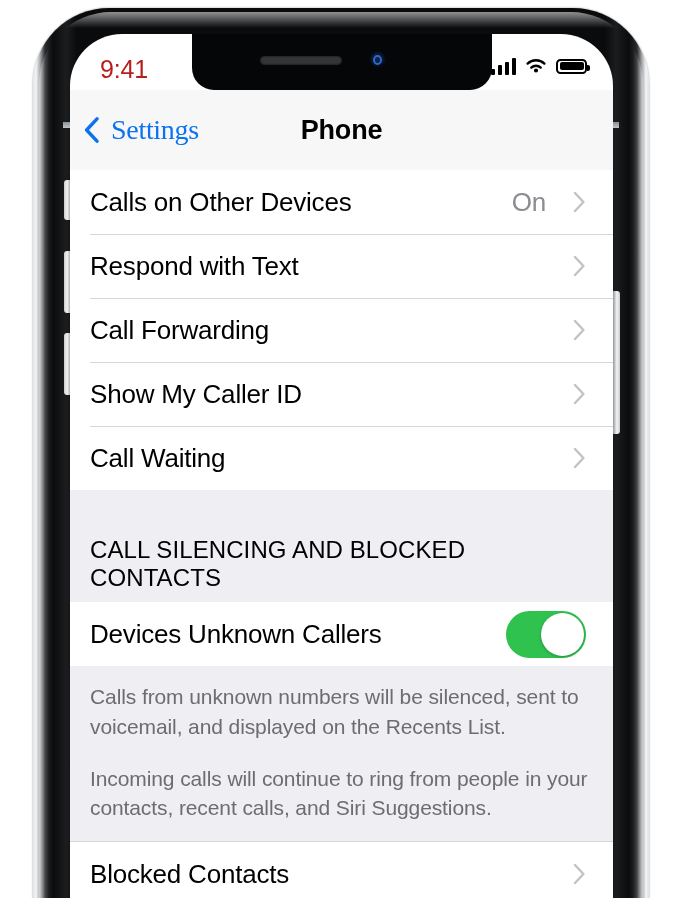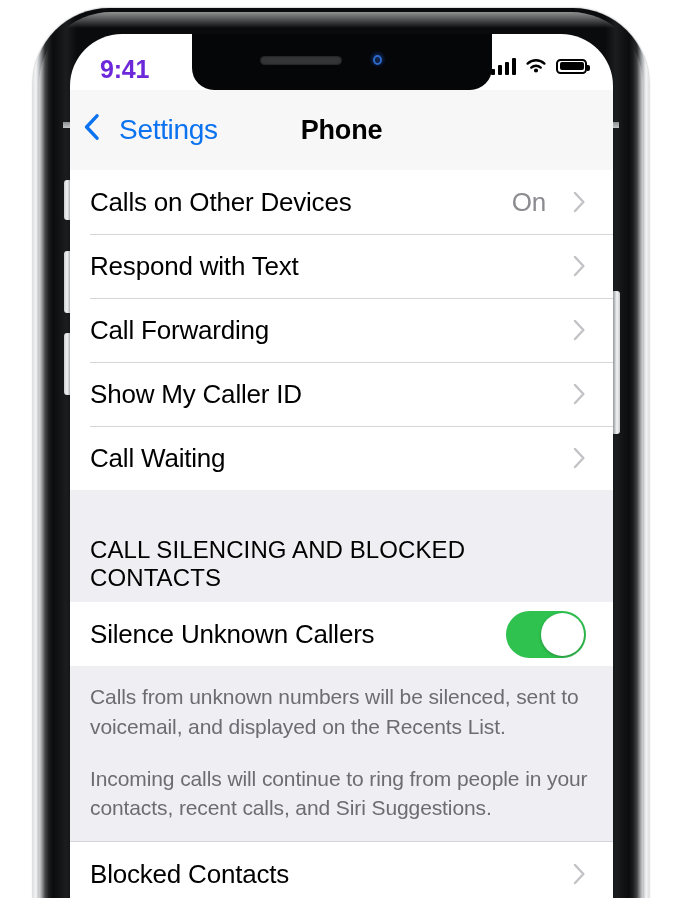--- a/index.html
+++ b/index.html
@@ -140,22 +140,22 @@
     height: 56px;
     z-index: 20;
     display: flex;
     align-items: center;
     justify-content: space-between;
     padding: 0 26px 0 30px;
     box-sizing: border-box;
   }
   #status-time {
     font-size: 25px;
-    font-weight: bold;
-    color: #6d28d9;
+    font-weight: normal;
+    color: #b91c1c;
     letter-spacing: -0.2px;
     margin-top: 14px;
   }
   #status-right {
     display: flex;
     align-items: center;
     gap: 8px;
     margin-top: 8px;
   }
   
@@ -204,23 +204,24 @@
     height: 80px;
     background: #f7f7f7;
     display: flex;
     align-items: center;
     z-index: 10;
   }
   #back-button {
     position: absolute;
     left: 14px;
     display: flex;
-    align-items: flex-start;
-    gap: 20px;
+    align-items: center;
+    gap: 12px;
     cursor: pointer;
+    font-family: Liberation Serif, serif;
   }
   #back-chevron { width: 15px; height: 26px; display:block; }
   #back-label {
     font-size: 28px;
     color: #0b72f0;
     letter-spacing: -0.3px;
   }
   #nav-title {
     width: 100%;
     text-align: center;
@@ -406,21 +407,21 @@
           <svg class="row-chevron" viewBox="0 0 13 22">
             <path d="M2 2 10.4 11 2 20" stroke="#c2c2c7" stroke-width="2.4" fill="none" stroke-linecap="round" stroke-linejoin="round"></path>
           </svg>
         </div>
       </div>
 
       <div class="section-header">CALL SILENCING AND BLOCKED CONTACTS</div>
 
       <div class="list-group">
         <div class="row">
-          <span class="row-label">Silence Unknown Callers</span>
+          <span class="row-label">Devices Unknown Callers</span>
           <span class="toggle">
             <span class="knob"></span>
           </span>
         </div>
       </div>
 
       <div class="section-footer">
         <p>Calls from unknown numbers will be silenced, sent to voicemail, and displayed on the Recents List.</p>
         <p>Incoming calls will continue to ring from people in your contacts, recent calls, and Siri Suggestions.</p>
       </div>

